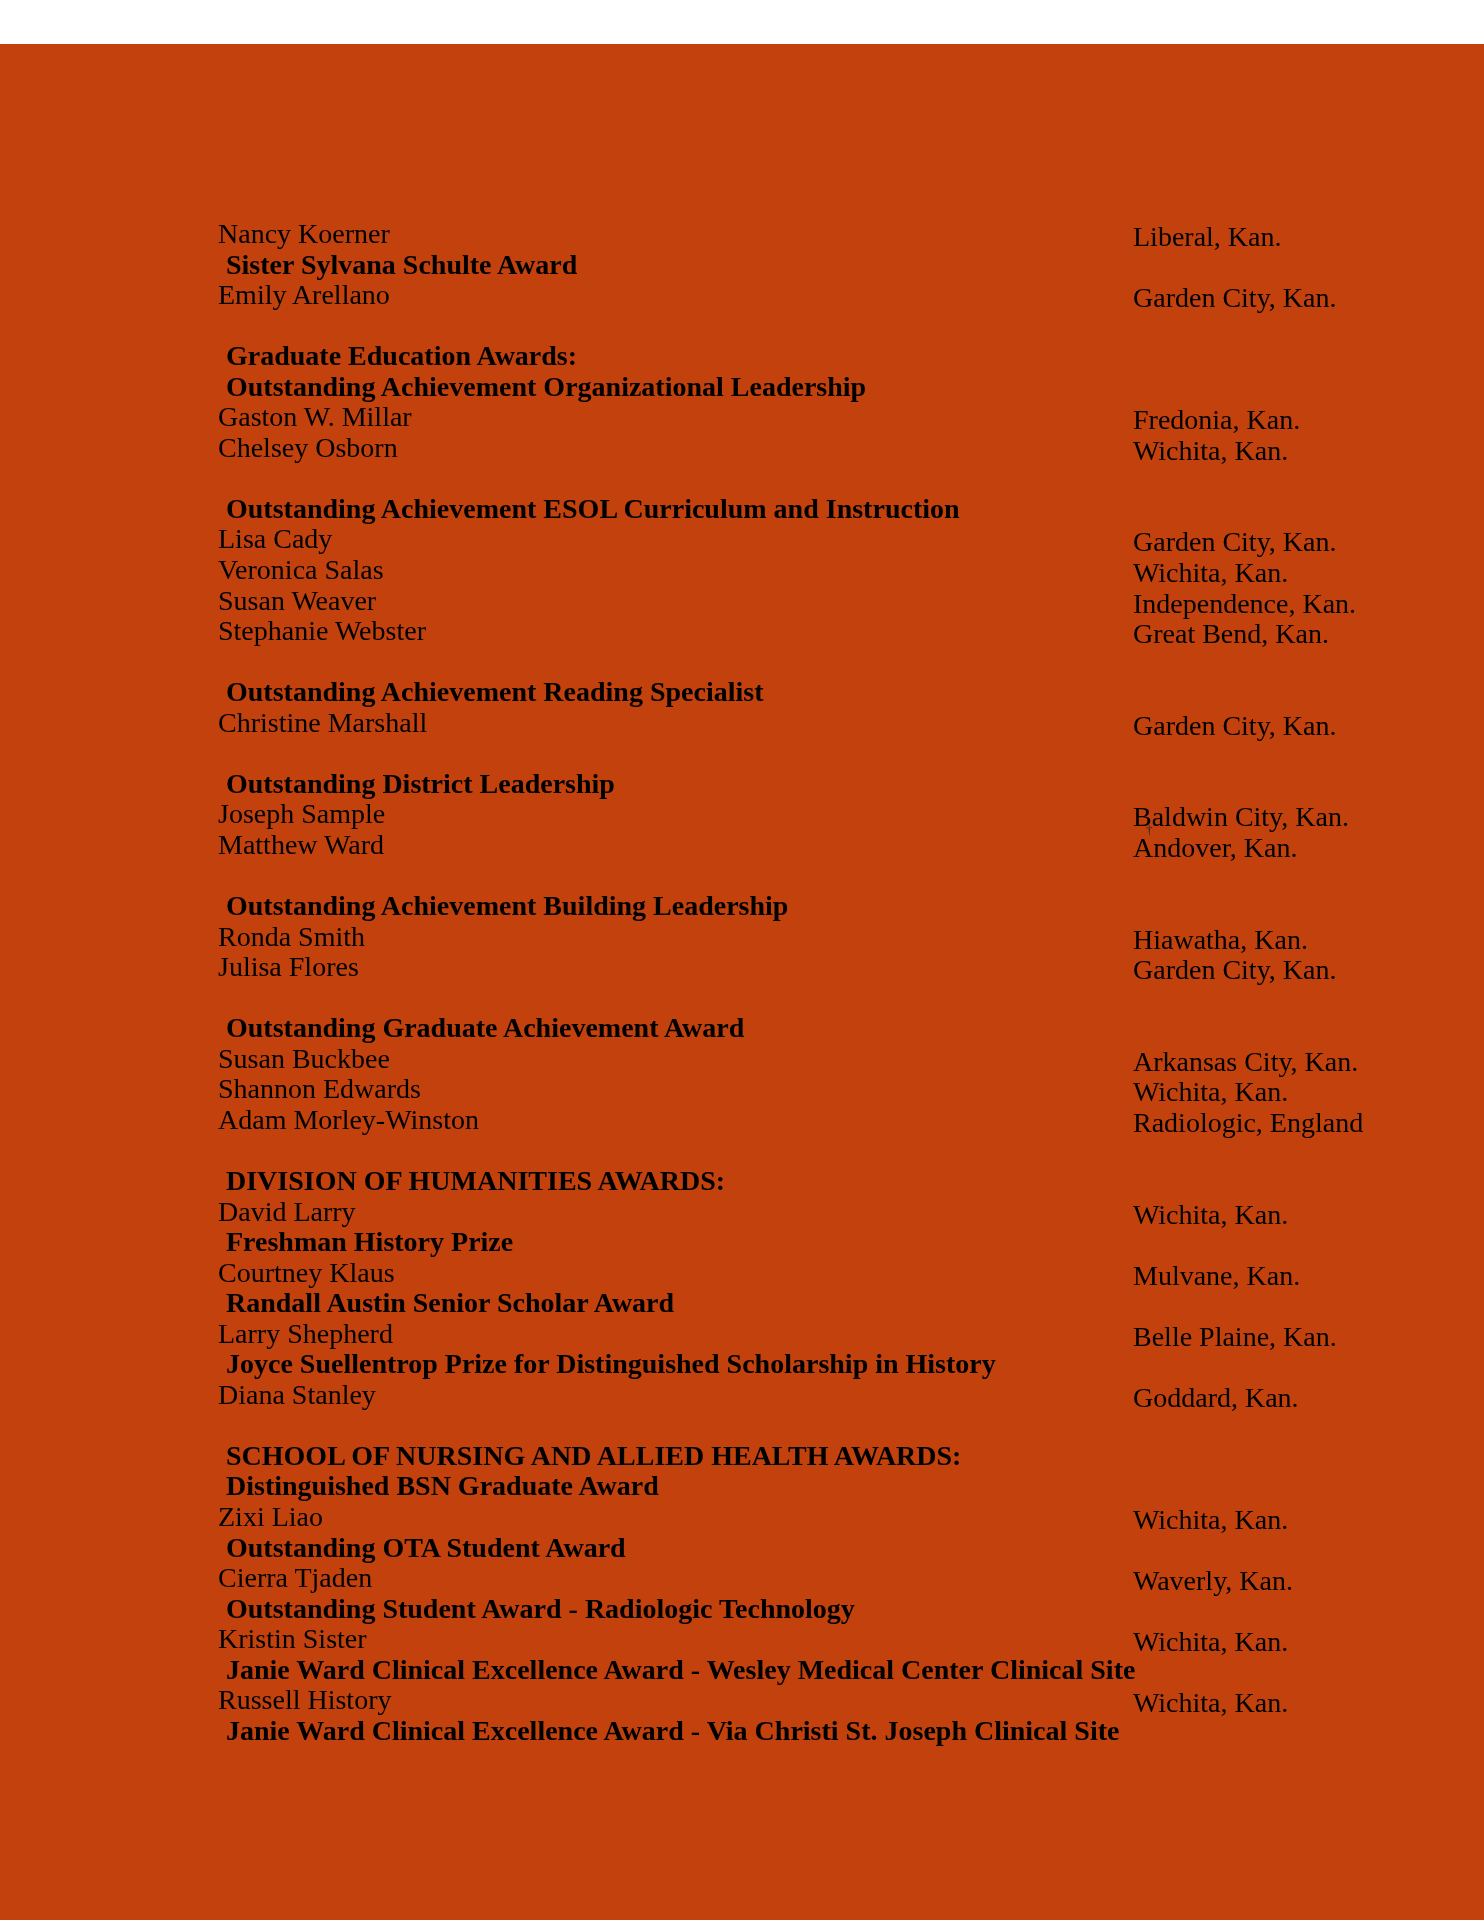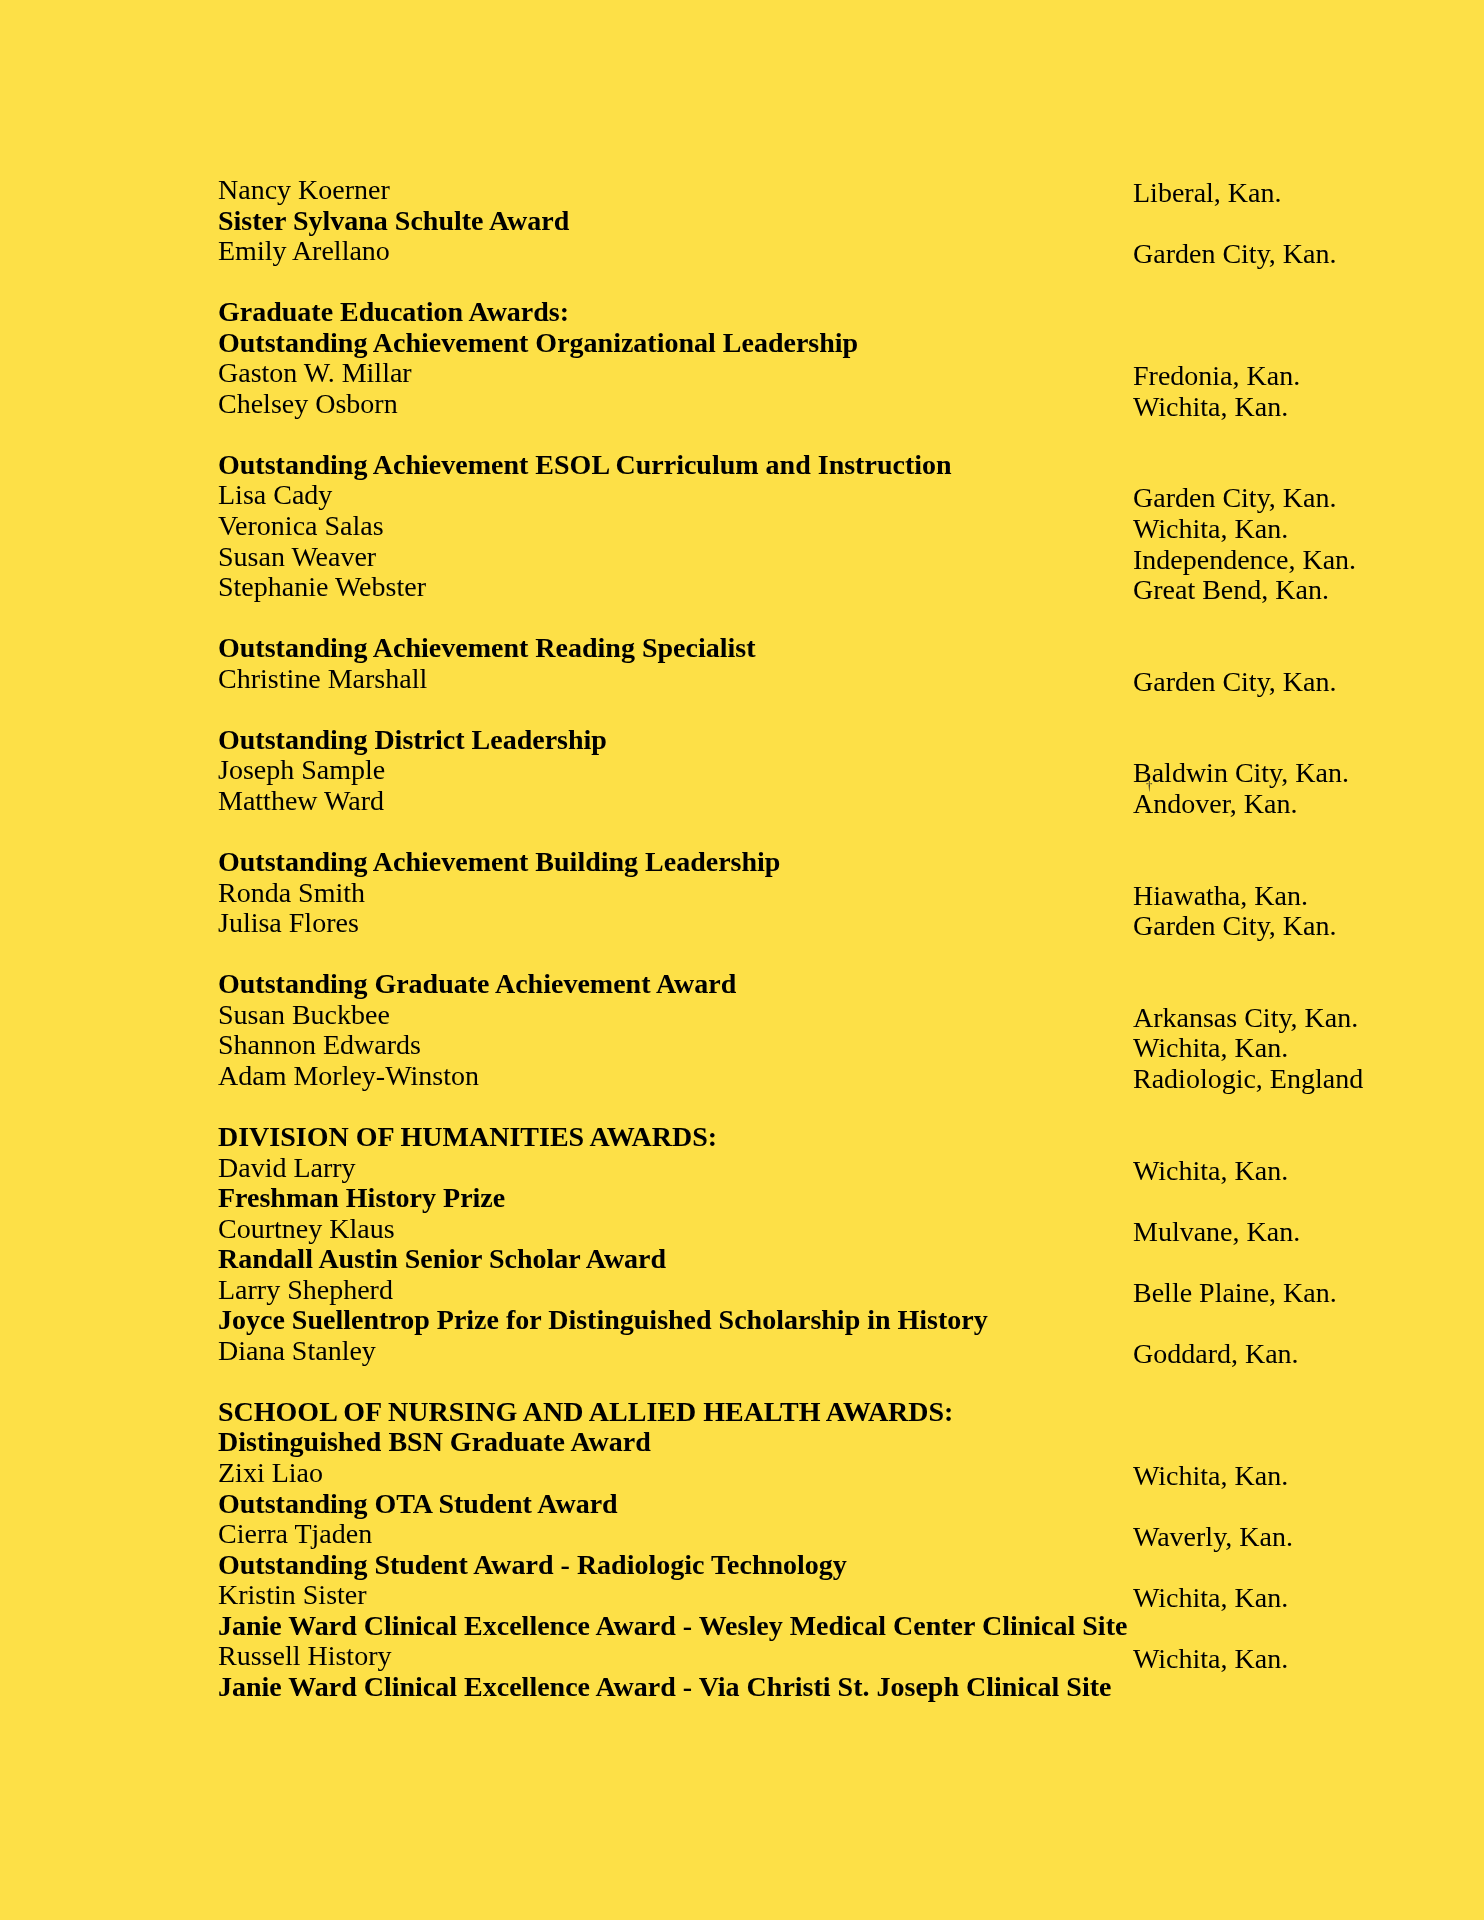--- a/index.html
+++ b/index.html
@@ -11,21 +11,22 @@
     position: relative;
     width: 1484px;
     height: 1920px;
     font-family: "Liberation Serif", "DejaVu Serif", serif;
     color: #000000;
     overflow: hidden;
   }
   .page {
     position: absolute;
     inset: 0;
-    background: #fde047;
+    background: #c2410c;
+    margin-top: 44px;
   }
   .doc {
     position: absolute;
     left: 218px;
     top: 175px;
     width: 1266px;
   }
   .row {
     position: relative;
     height: 30.56px;
@@ -38,21 +39,21 @@
     left: 0;
     top: 0;
   }
   .row .city {
     position: absolute;
     left: 915px;
     top: 3px;
   }
   .row .title {
     position: absolute;
-    left: 0;
+    left: 8px;
     top: 0;
     font-weight: bold;
   }
   .row .mark {
     position: absolute;
     left: 928px;
     top: -7px;
     font-size: 13px;
     line-height: 13px;
     color: #222222;

